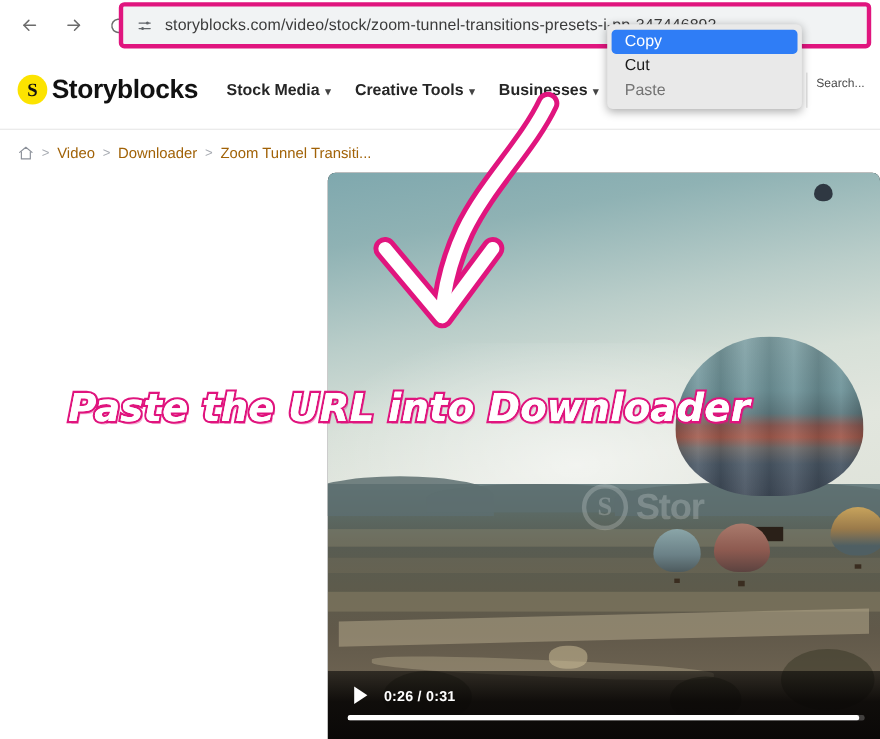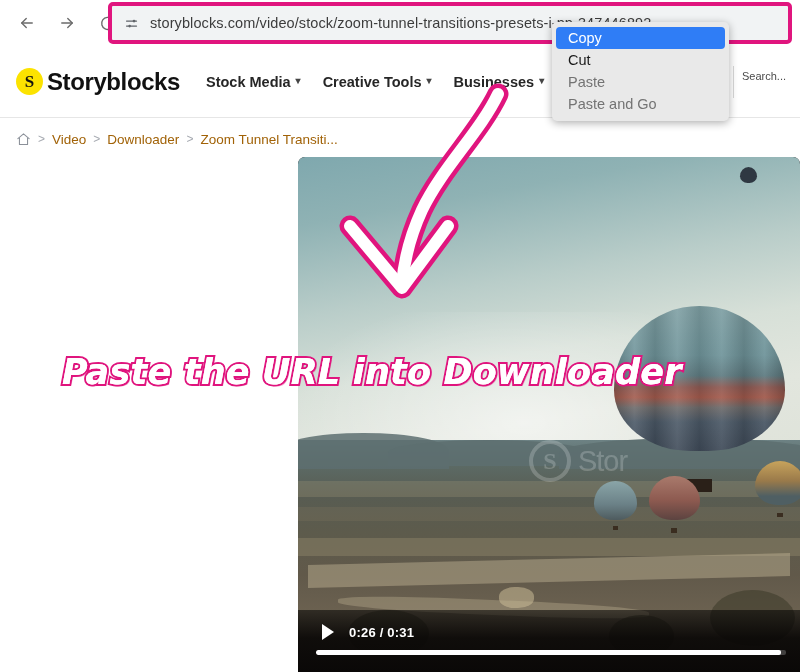--- a/index.html
+++ b/index.html
@@ -71,21 +71,21 @@
     background:#FCE300; display:flex;align-items:center;justify-content:center;
     font-weight:bold; font-size:17px; color:#111; flex:none;
     font-family:"Liberation Serif", serif;
   }
   #brand-name{
     margin-left:4px; font-size:24px; font-weight:bold; color:#111;
     letter-spacing:-.4px;
   }
   .nav-link{
     margin-left:22px; font-size:14.5px; font-weight:bold; color:#262626;
-    display:flex; gap:5px; white-space:nowrap;
+    display:flex; align-items:center; gap:5px; white-space:nowrap;
   }
   #nav-stock-media{ margin-left:26px; }
   .caret{ font-size:10px; color:#444; transform:translateY(1px); }
 
   #header-divider{
     position:absolute; right:66px; top:20px; width:1px; height:32px;
     background:#d8d8d8;
   }
   #search-box{
     position:absolute; right:0; top:24px; width:60px;
@@ -194,21 +194,21 @@
     display:flex; align-items:center; gap:7px;
     opacity:.20; z-index:4; pointer-events:none;
   }
   #watermark-mark{
     width:42px;height:42px;border-radius:50%;
     border:4px solid #ffffff; display:flex;align-items:center;justify-content:center;
     color:#fff; font-weight:bold; font-size:24px;
     font-family:"Liberation Serif", serif;
   }
   #watermark-text{
-    color:#ffffff; font-size:29px; font-weight:normal; letter-spacing:-1px;
+    color:#ffffff; font-size:33px; font-weight:bold; letter-spacing:-1px;
     white-space:nowrap;
   }
 
   
   #player-controls{
     position:absolute; left:0; bottom:0; width:100%; height:62px;
     background:linear-gradient(180deg, rgba(0,0,0,.55) 0%, rgba(8,6,5,.92) 45%, #0a0807 100%);
     z-index:8;
   }
   #controls-row{
@@ -289,21 +289,20 @@
         <circle cx="9" cy="16" r="2.2" fill="currentColor" stroke="none"></circle>
       </svg>
   </div>
   <div id="url-text">storyblocks.com/video/stock/zoom-tunnel-transitions-presets-i-pp-347446892</div>
 </div>
 
 <div id="context-menu">
   <div class="menu-item selected">Copy</div>
   <div class="menu-item">Cut</div>
   <div class="menu-item disabled">Paste</div>
-  <div class="menu-item disabled">Paste and Go</div>
 </div>
 
 <div id="site-header">
   <div id="brand">
     <div id="brand-mark">S</div>
     <div id="brand-name">Storyblocks</div>
   </div>
   <div class="nav-link" id="nav-stock-media">
     <span>Stock Media</span>
     <span class="caret">▾</span>

